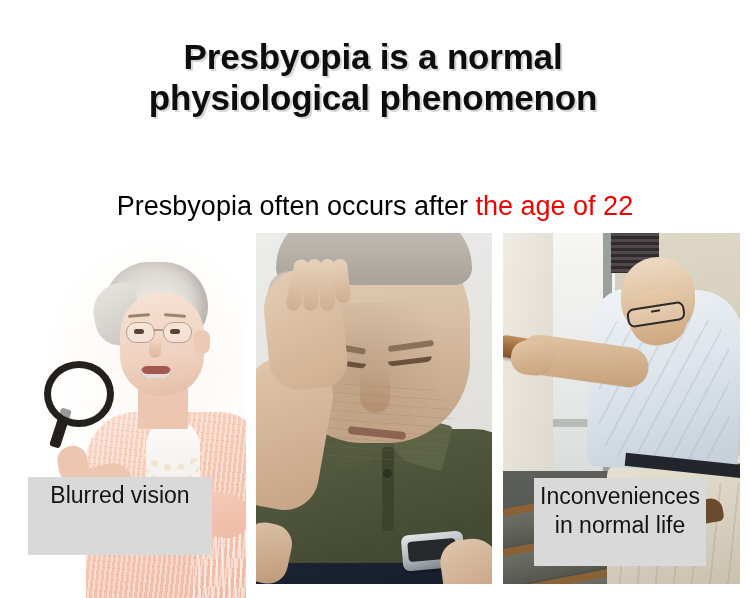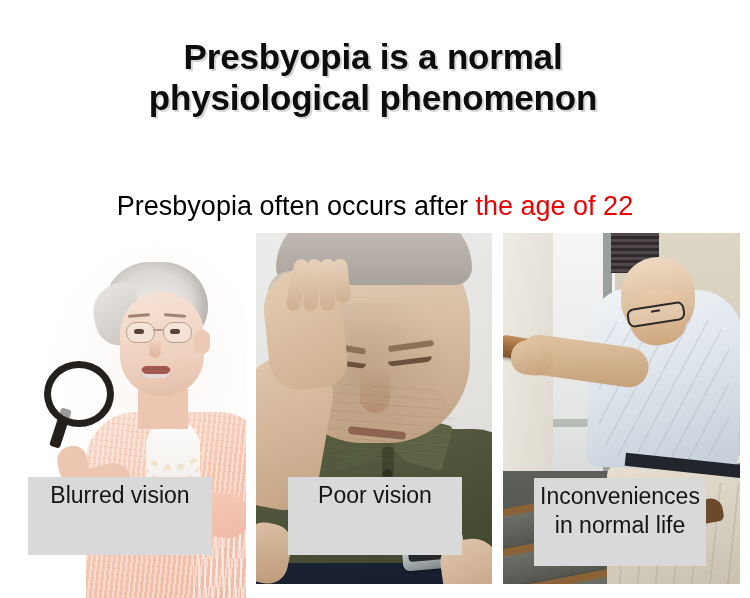--- a/index.html
+++ b/index.html
@@ -681,21 +681,18 @@
       <div class="p3-glasses-bar"></div>
       <div class="p3-rail"></div>
       <div class="p3-arm"></div>
       <div class="p3-hand"></div>
     </div>
   </div>
 
   <div class="caption" id="caption-1">
     <span class="caption-text">Blurred vision</span>
   </div>
-  <div class="caption" id="caption-2">
-    <span class="caption-text">Poor vision</span>
-  </div>
   <div class="caption" id="caption-3">
     <span class="caption-text">Inconveniences
 in normal life</span>
   </div>
 
 </div>
 
 </body></html>

